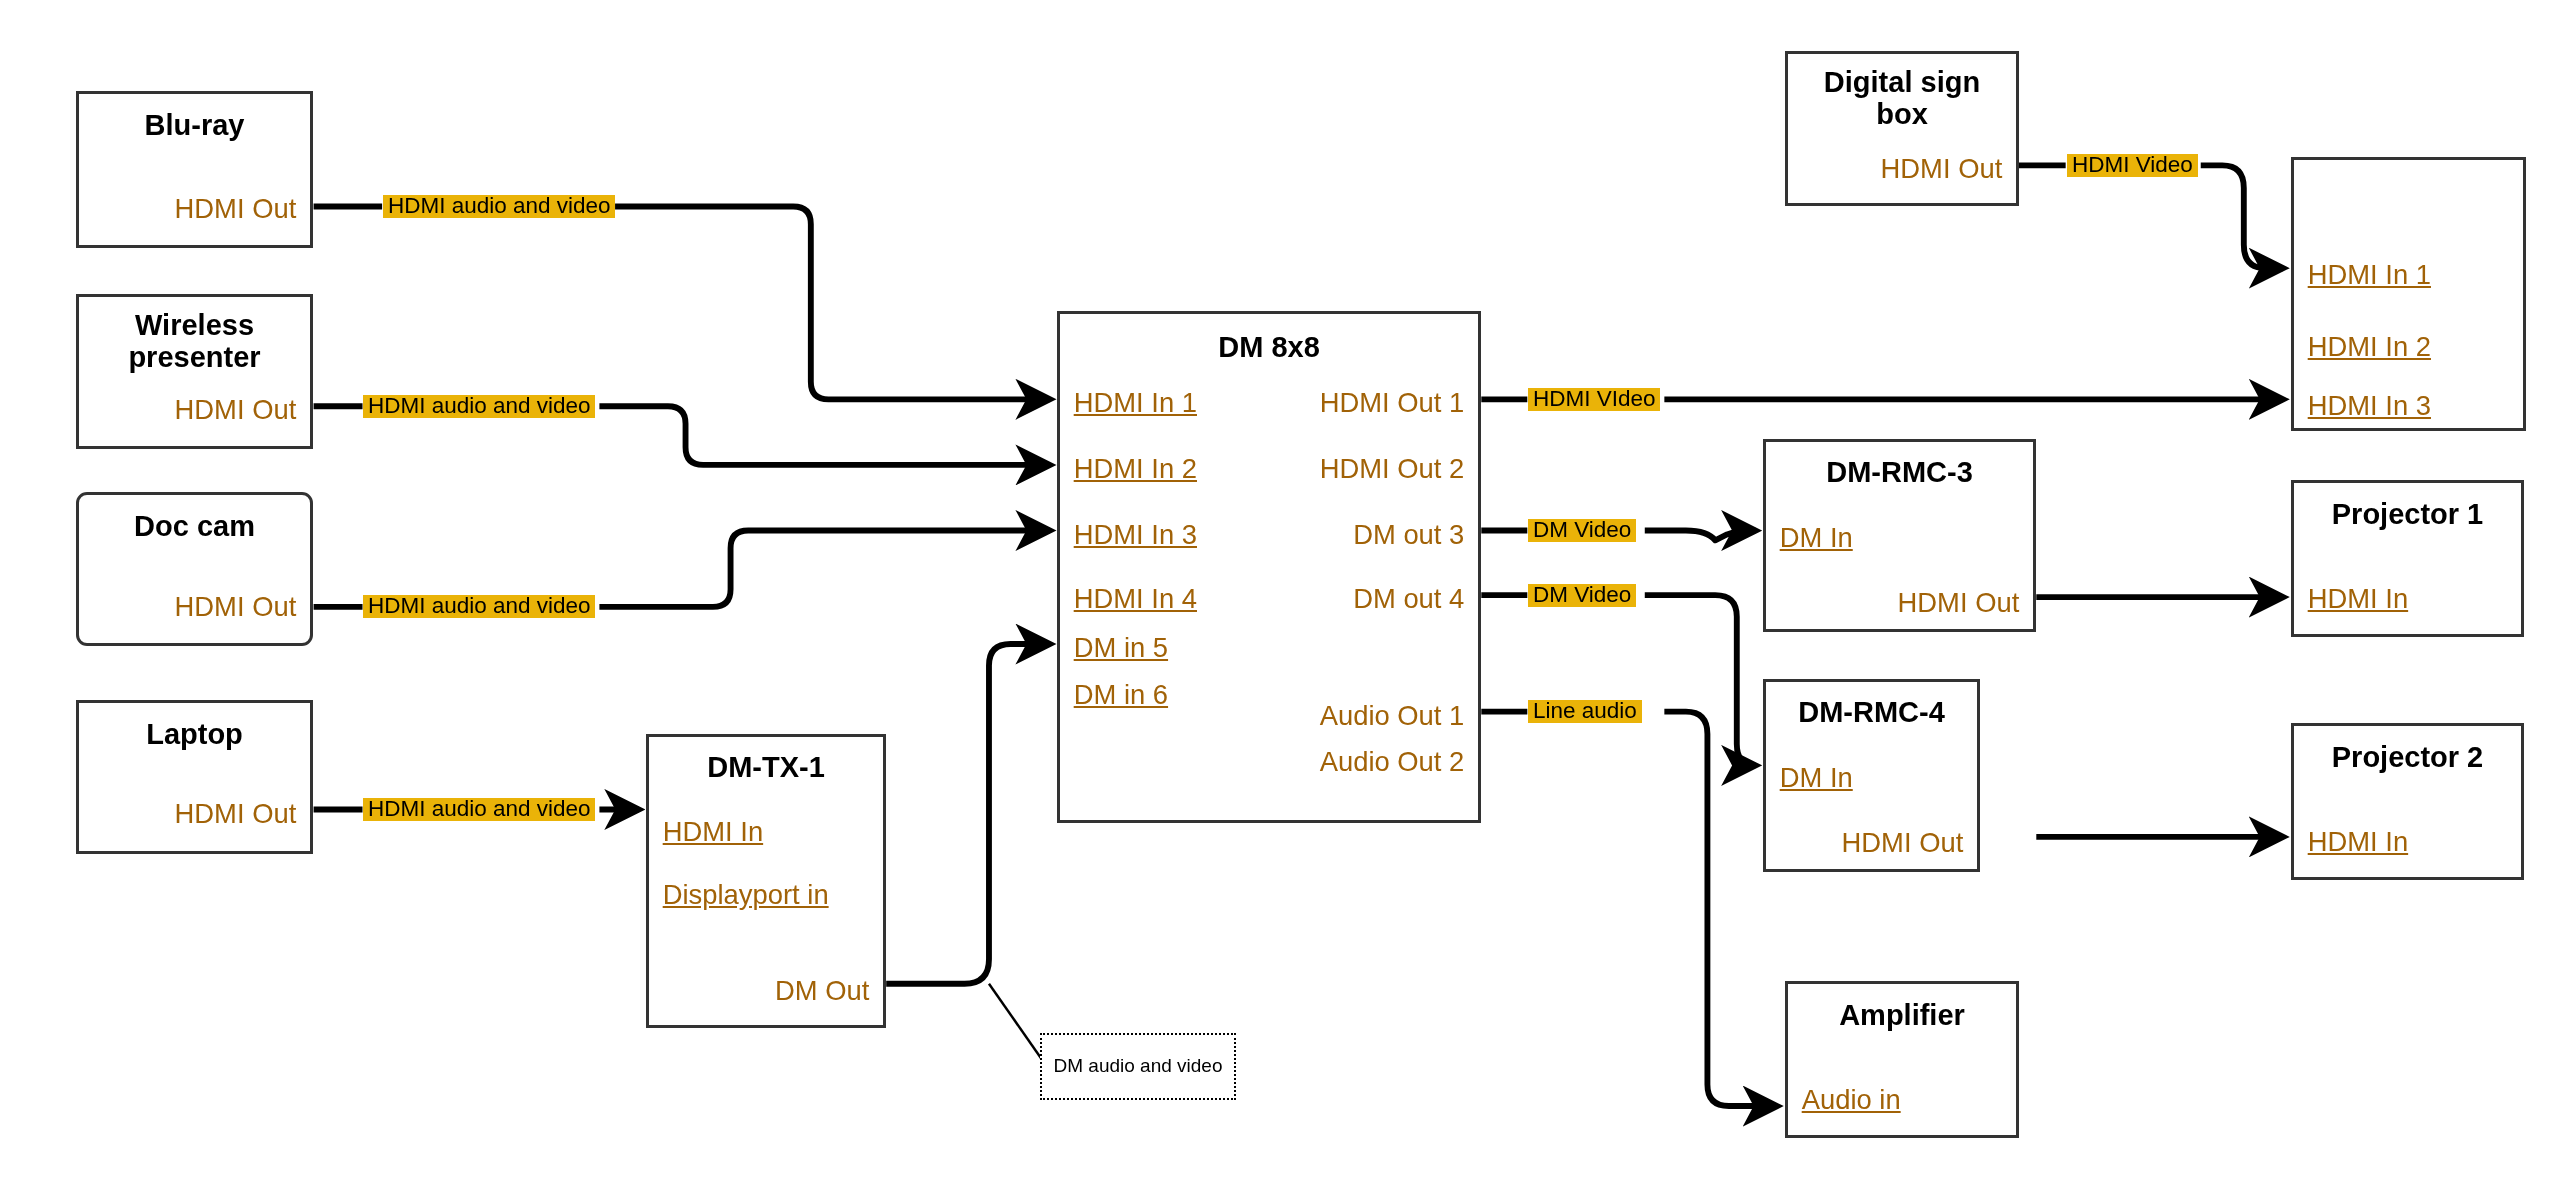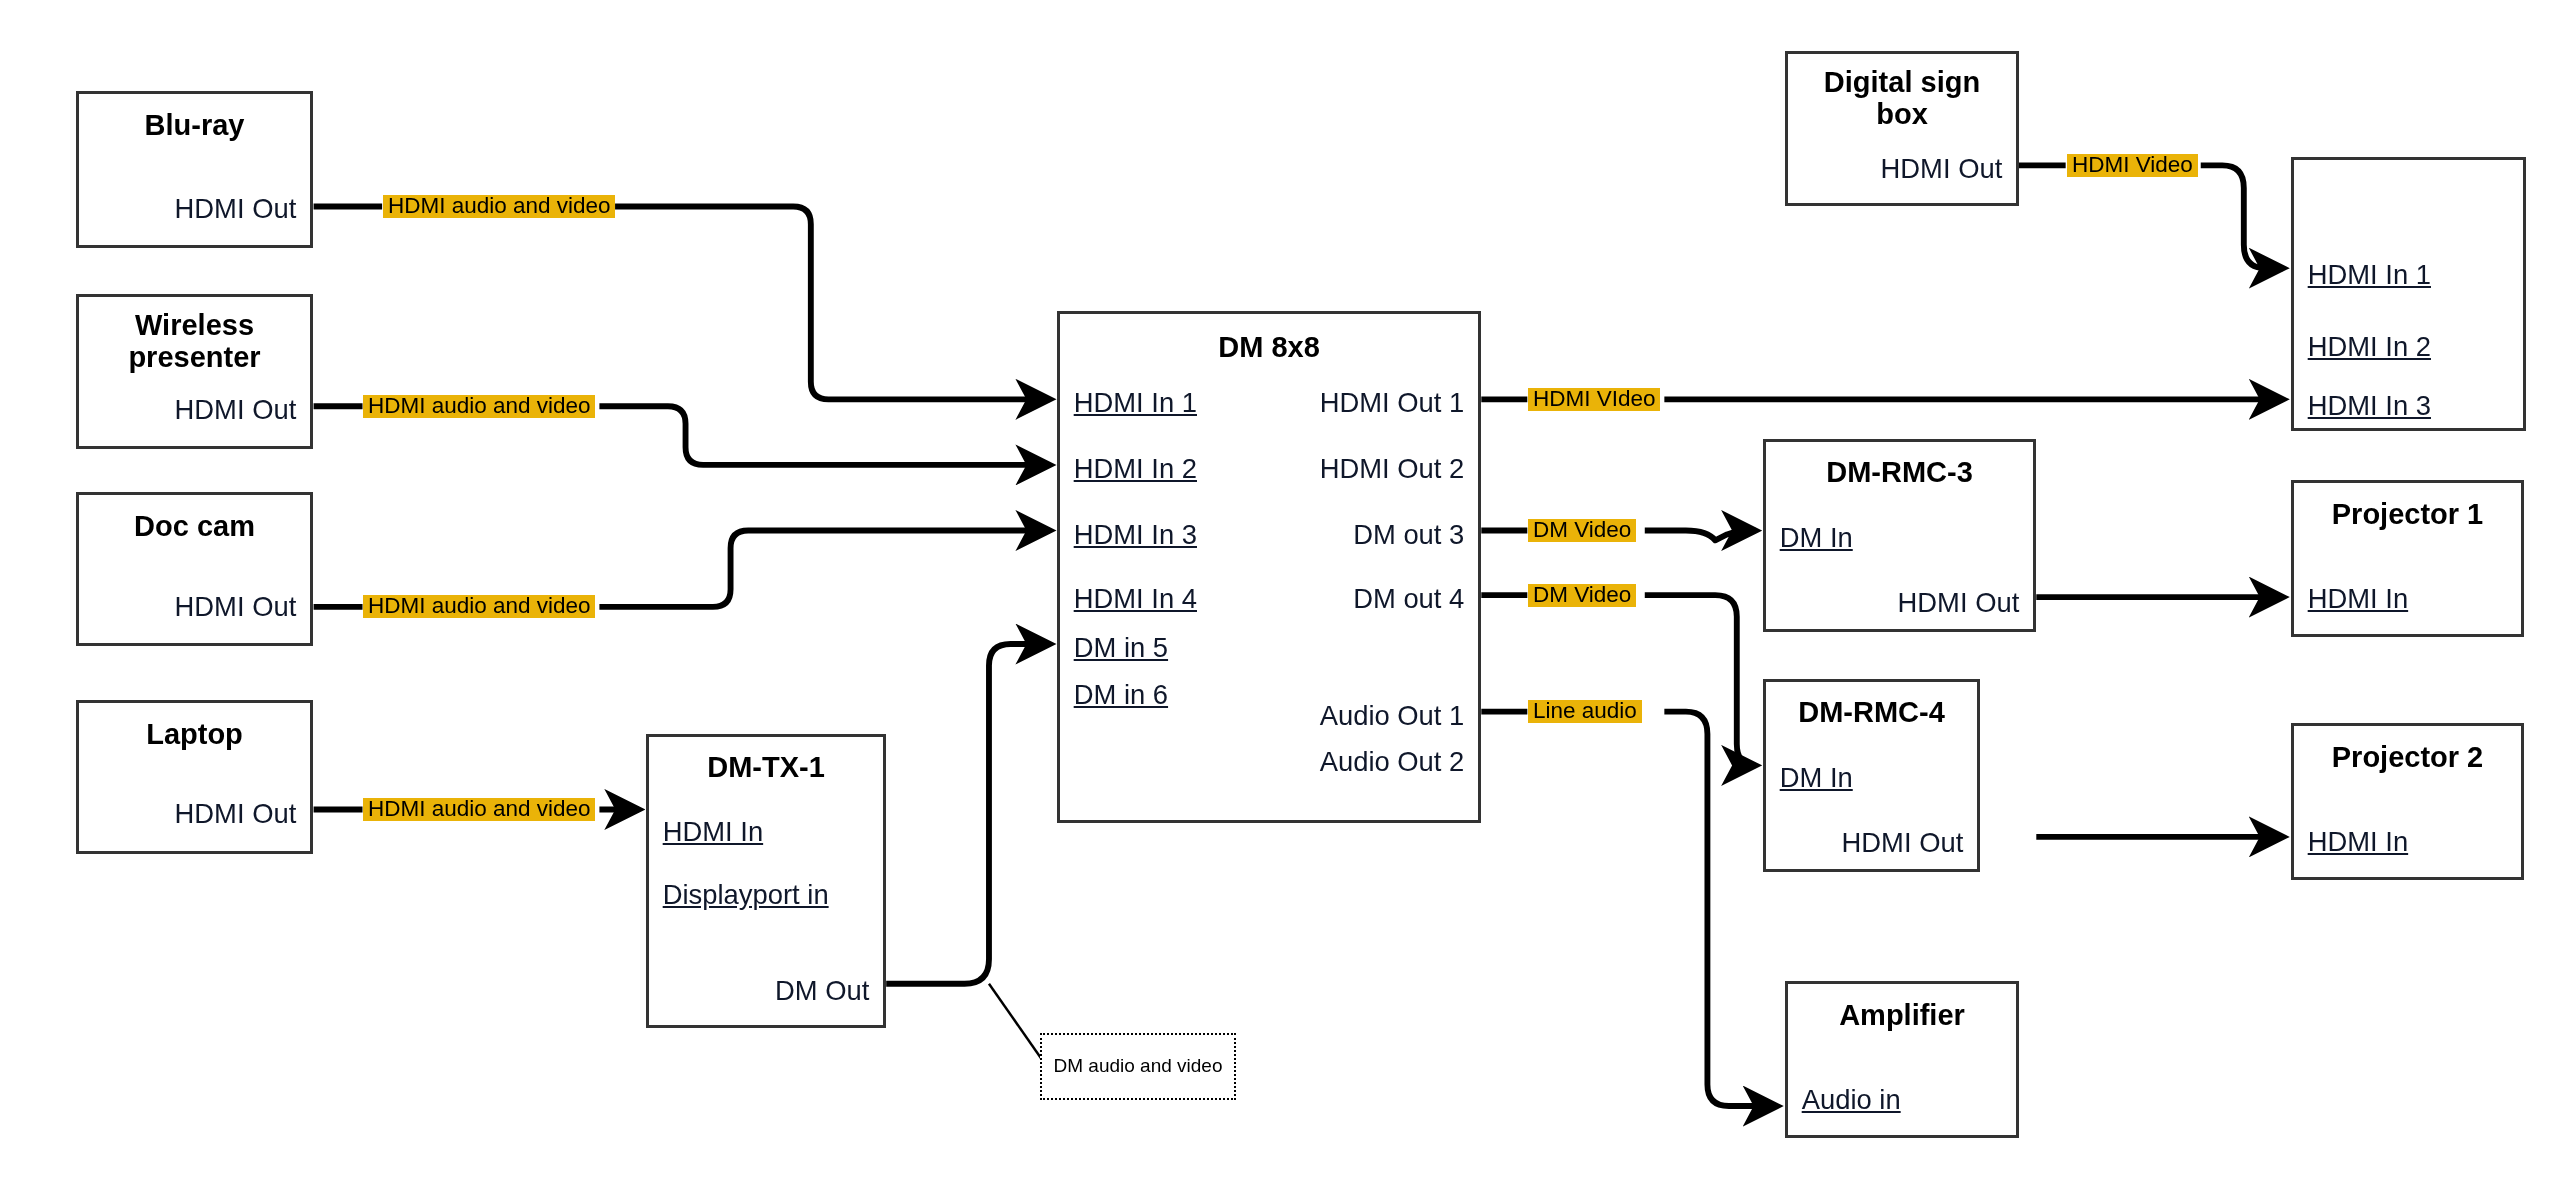--- a/index.html
+++ b/index.html
@@ -39,21 +39,21 @@
     font-size: 29px;
     line-height: 1.12;
     text-align: center;
     color: #000000;
     white-space: pre-line;
   }
   .port {
     position: absolute;
     font-size: 27.4px;
     line-height: 1;
-    color: #0f172a;
+    color: #a16207;
     white-space: nowrap;
   }
   .port.left  { left: 13.7px;  text-align: left; text-decoration: underline; }
   .port.right { right: 13.7px; text-align: right; }
   .edge-label {
     position: absolute;
     font-size: 22.5px;
     line-height: 1;
     color: #000000;
     background: #eab308;
@@ -150,21 +150,21 @@
     <div class="node-title" style="position:absolute; left:0; right:0; top:14.7px;">Blu-ray</div>
     <div class="port right" style="top:101px;">HDMI Out</div>
   </div>
 
   <div class="node" style="left:76px; top:294px; width:237px; height:155px;">
     <div class="node-title" style="position:absolute; left:0; right:0; top:11.7px;">Wireless
 presenter</div>
     <div class="port right" style="top:99px;">HDMI Out</div>
   </div>
 
-  <div class="node" style="left:76px; top:492px; width:237px; height:154px;">
+  <div class="node" style="left:76px; top:492px; width:237px; height:154px;border-radius:11px;">
     <div class="node-title" style="position:absolute; left:0; right:0; top:14.7px;">Doc cam</div>
     <div class="port right" style="top:98px;">HDMI Out</div>
   </div>
 
   <div class="node" style="left:76px; top:700px; width:237px; height:154px;">
     <div class="node-title" style="position:absolute; left:0; right:0; top:14.7px;">Laptop</div>
     <div class="port right" style="top:97px;">HDMI Out</div>
   </div>
 
   <div class="node" style="left:646px; top:734px; width:240px; height:294px;">

